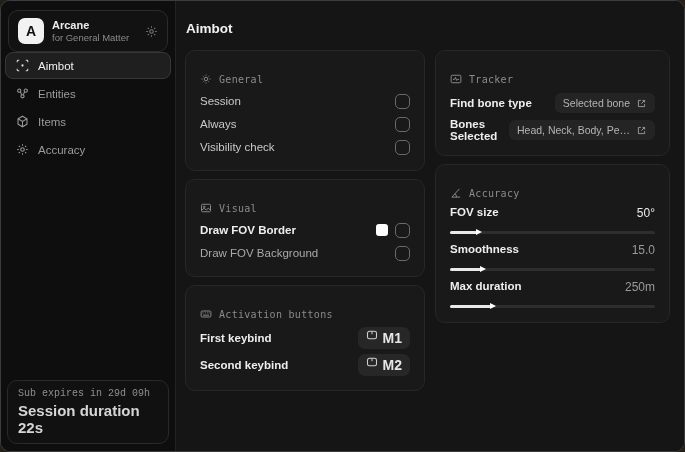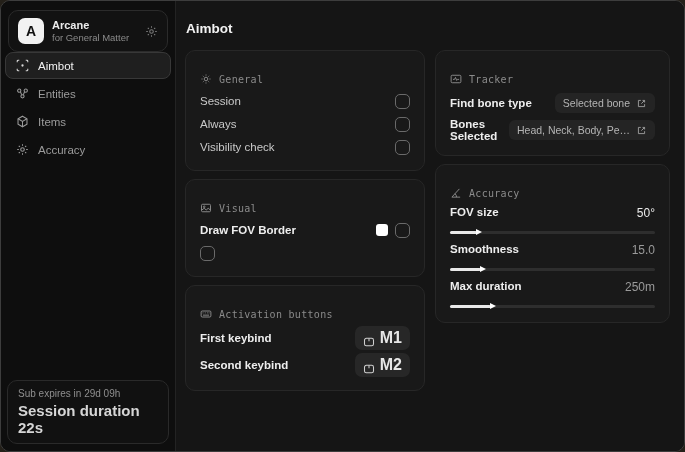--- a/index.html
+++ b/index.html
@@ -26,21 +26,21 @@
   .nav-item {
     height:27px; padding:0 10px; display:flex; align-items:center; gap:9px;
     color:#9b9b9b; font-size:11.5px; border:1px solid transparent; border-radius:8px; cursor:pointer;
   }
   .nav-item.active { background:#1f1f1f; border-color:#383838; color:#f0f0f0; }
   .nav-item svg { flex:0 0 auto; }
   .side-spacer { flex:1; }
   .sub-card {
     margin:6px 6px 7px; border:1px solid #2a2a2a; border-radius:10px; padding:7px 10px; background:#111;
   }
-  .sub-expires { font-family:Liberation Sans, sans-serif; font-size:10px; color:#8f8f8f; }
+  .sub-expires { font-family:Liberation Mono, monospace; font-size:10px; color:#8f8f8f; }
   .sub-session { margin-top:3px; font-size:15px; font-weight:bold; color:#d6d6d6; }
   
   .main { flex:1; background:#151515; padding:14px 14px 0 9px; overflow:hidden; }
   .page-title { font-size:13.5px; font-weight:bold; color:#f2f2f2; margin:6px 0 14px 1px; }
   .cols { display:flex; gap:10px; align-items:flex-start; }
   .col-left { width:240px; flex:0 0 auto; }
   .col-right { flex:1; }
   .card {
     background:#191919; border:1px solid #272727; border-radius:10px;
     padding:16px 14px 12px; margin-bottom:8px;
@@ -51,22 +51,22 @@
   }
   .row { display:flex; align-items:center; justify-content:space-between; min-height:22px; }
   .row + .row { margin-top:1px; }
   .lbl { font-size:11.5px; color:#c9c9c9; }
   .lbl.bold { font-weight:bold; color:#eeeeee; font-size:11.5px; }
   .lbl.dim { color:#a9a9a9; }
   .right-group { display:flex; align-items:center; gap:7px; }
   .checkbox { width:15px; height:15px; border:1.5px solid #6a6a6a; border-radius:5px; background:transparent; cursor:pointer; }
   .swatch { width:12px; height:12px; border-radius:3px; background:#ffffff; cursor:pointer; }
   .key-chip {
-    display:flex; align-items:flex-end; gap:5px; background:#272727; border-radius:7px;
-    padding:3px 8px; font-size:16px; font-weight:bold; color:#e6e6e6; cursor:pointer;
+    display:flex; align-items:flex-start; gap:5px; background:#272727; border-radius:7px;
+    padding:3px 8px; font-size:14px; font-weight:bold; color:#e6e6e6; cursor:pointer;
   }
   .dd-chip {
     display:flex; align-items:center; gap:6px; background:#242424; border-radius:6px;
     padding:4px 8px; font-size:10.5px; color:#b4b4b4; cursor:pointer; max-width:158px;
   }
   .dd-text { white-space:nowrap; overflow:hidden; text-overflow:ellipsis; }
   
   .slider-block { margin:2px 0 9px; }
   .slider-row { display:flex; align-items:flex-start; justify-content:space-between; min-height:20px; }
   .slider-val { font-size:12px; color:#9a9a9a; }
@@ -191,20 +191,21 @@
               <span>Visual</span>
             </div>
             <div class="row">
               <span class="lbl bold">Draw FOV Border</span>
               <span class="right-group">
                 <span class="swatch"></span>
                 <span class="checkbox"></span>
               </span>
             </div>
             <div class="row">
+              <span class="lbl dim">Draw FOV Background</span>
               <span class="checkbox"></span>
             </div>
           </div>
 
           <div class="card">
             <div class="card-head">
               <span>
                 <svg width="12" height="12" viewBox="0 0 16 16" fill="none" stroke="#8b8b8b" stroke-width="1.3">
                   <rect x="1.5" y="4" width="13" height="8" rx="1.5"></rect>
                   <path d="M4 6.5h.01M7 6.5h.01M10 6.5h.01M12 6.5h.01M4.5 9.5h7" stroke-linecap="round"></path>

